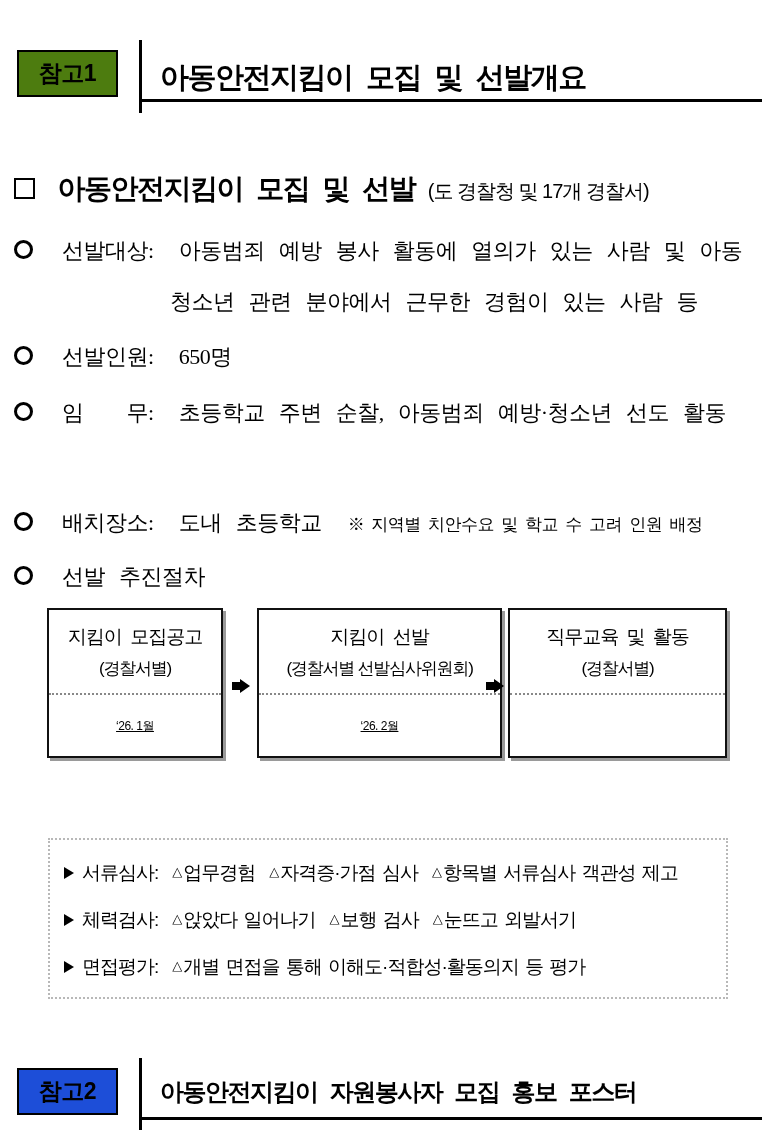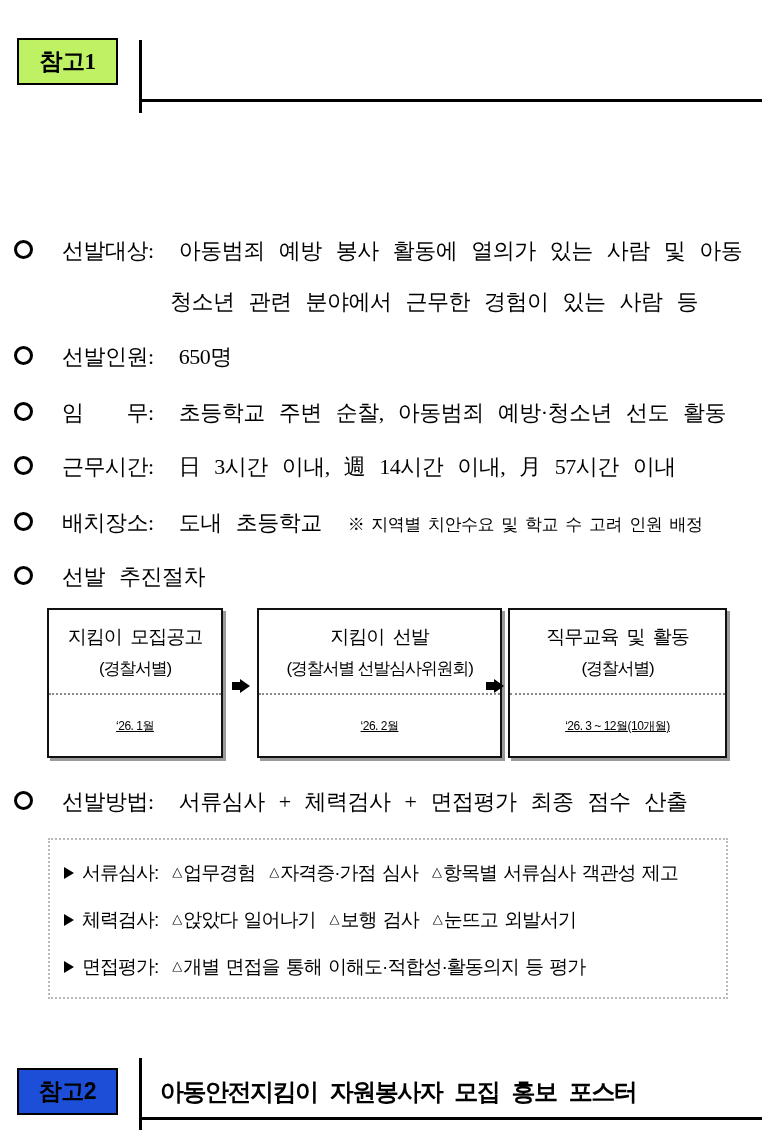--- a/index.html
+++ b/index.html
@@ -61,24 +61,30 @@
              border-top:6px solid transparent;border-bottom:6px solid transparent;
              margin-right:8px;}
   .crit-label{margin-right:0;}
   .item-tri{font-size:13px;vertical-align:3px;margin:0 2px 0 14px;}
 </style>
 </head>
 <body>
 
 <div class="page">
 
-  <div class="ref-badge" style="top: 38px; background: #bef264; font-family: Liberation Serif, serif;">참고1</div>
+  <div class="ref-badge" style="top: 50px; background: #4d7c0f;">참고1</div>
   <div class="ref-vbar" style="top:40px;height:73px"></div>
+  <div class="ref-title" style="top:58px">아동안전지킴이 모집 및 선발개요</div>
   <div class="ref-rule" style="top:99px"></div>
 
+  <div class="section-head">
+    <span class="sec-square"></span>
+    <span class="sec-title">아동안전지킴이 모집 및 선발</span>
+    <span class="sec-sub">(도 경찰청 및 17개 경찰서)</span>
+  </div>
 
   <div class="bullet-line" style="top:236px">
     <span class="b-circle"></span>
     <span class="b-label">선발대상:</span>
     <span>아동범죄 예방 봉사 활동에 열의가 있는 사람 및 아동</span>
   </div>
   <div class="bullet-cont" style="top:287px">
     <span>청소년 관련 분야에서 근무한 경험이 있는 사람 등</span>
   </div>
 
@@ -87,25 +93,20 @@
     <span class="b-label">선발인원:</span>
     <span>650명</span>
   </div>
 
   <div class="bullet-line" style="top:398px">
     <span class="b-circle"></span>
     <span class="b-label">임　　무:</span>
     <span>초등학교 주변 순찰, 아동범죄 예방·청소년 선도 활동</span>
   </div>
 
-  <div class="bullet-line" style="top:452px">
-    <span class="b-circle"></span>
-    <span class="b-label">근무시간:</span>
-    <span>日 3시간 이내, 週 14시간 이내, 月 57시간 이내</span>
-  </div>
 
   <div class="bullet-line" style="top:508px">
     <span class="b-circle"></span>
     <span class="b-label">배치장소:</span>
     <span>도내 초등학교</span>
     <span class="b-note">※ 지역별 치안수요 및 학교 수 고려 인원 배정</span>
   </div>
 
   <div class="bullet-line" style="top:562px">
     <span class="b-circle"></span>
@@ -130,28 +131,22 @@
     <div class="flow-date">‘26. 2월</div>
   </div>
 
   <span class="flow-arrow" style="left:486px"></span>
 
   <div class="flow-box" style="left:508px;width:219px">
     <div class="flow-head">
       <div class="flow-title">직무교육 및 활동</div>
       <div class="flow-sub">(경찰서별)</div>
     </div>
-    <div class="flow-date">‘26. 3 ~ 12월(10개월)</div>
   </div>
 
-  <div class="bullet-line" style="top:787px">
-    <span class="b-circle"></span>
-    <span class="b-label">선발방법:</span>
-    <span>서류심사 + 체력검사 + 면접평가 최종 점수 산출</span>
-  </div>
 
   <div class="criteria">
     <div class="crit-row" style="top:20px">
       <span class="tri-right"></span><span class="crit-label">서류심사:</span><span class="item-tri">△</span><span>업무경험</span><span class="item-tri">△</span><span>자격증·가점 심사</span><span class="item-tri">△</span><span>항목별 서류심사 객관성 제고</span>
     </div>
     <div class="crit-row" style="top:67px">
       <span class="tri-right"></span><span class="crit-label">체력검사:</span><span class="item-tri">△</span><span>앉았다 일어나기</span><span class="item-tri">△</span><span>보행 검사</span><span class="item-tri">△</span><span>눈뜨고 외발서기</span>
     </div>
     <div class="crit-row" style="top:114px">
       <span class="tri-right"></span><span class="crit-label">면접평가:</span><span class="item-tri">△</span><span>개별 면접을 통해 이해도·적합성·활동의지 등 평가</span>

